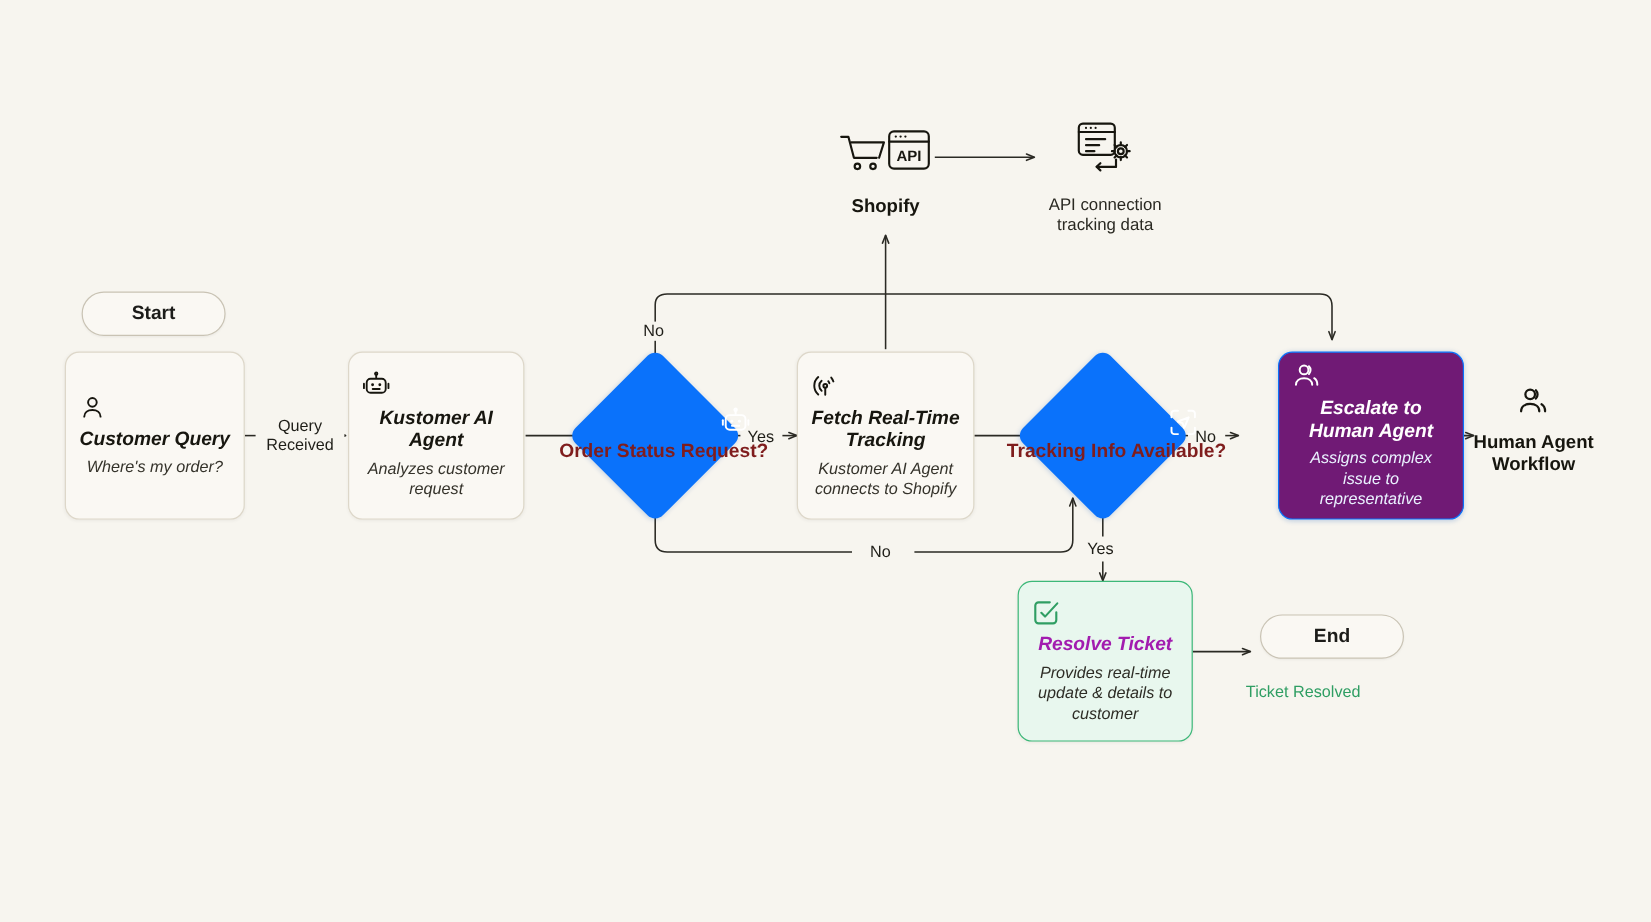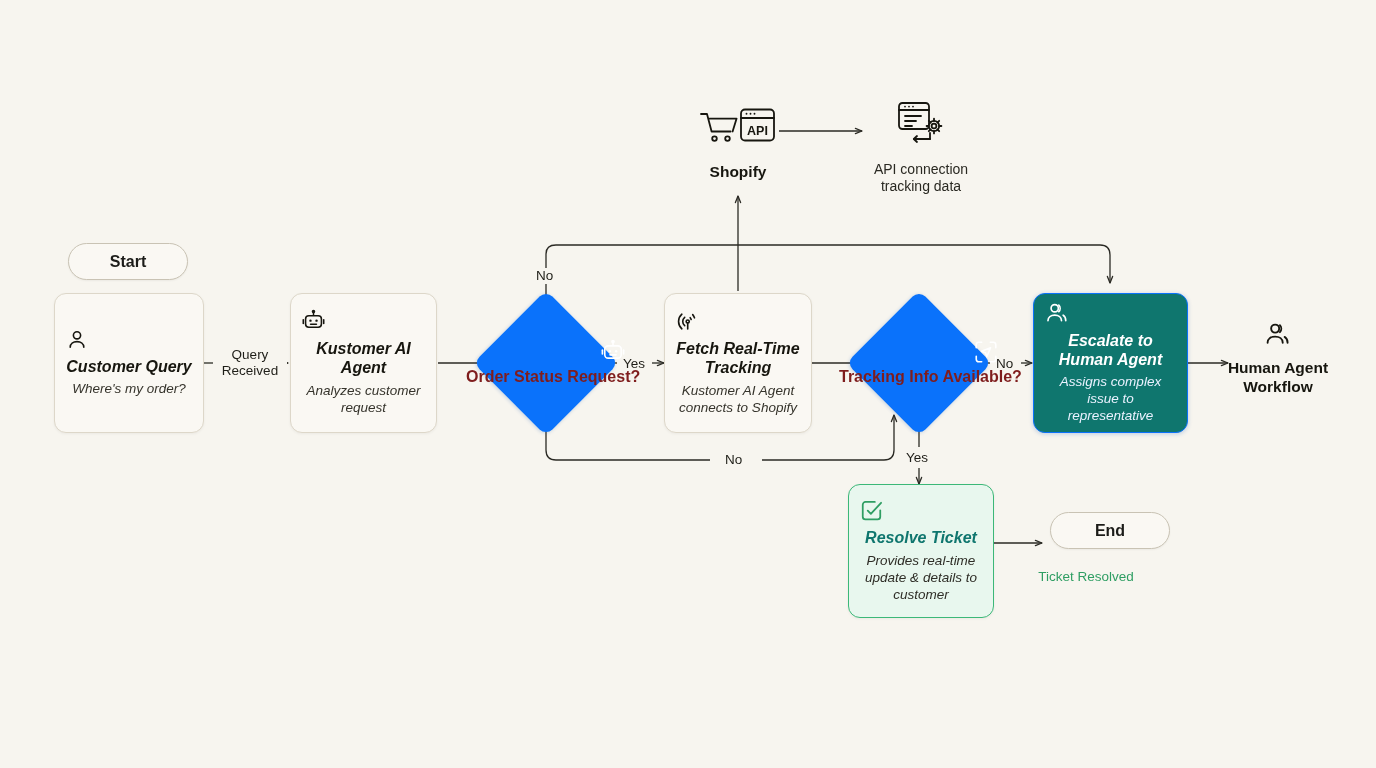--- a/index.html
+++ b/index.html
@@ -67,33 +67,34 @@
     color: #35332b;
     line-height: 1.25;
     margin-top: 5px;
   }
   
   .card.icon-left { align-items: flex-start; }
   .card.icon-left .title, .card.icon-left .sub { width: 100%; text-align: center; font-style: italic; }
 
   
   .card.blue {
-    background: #0f766e;
+    background: #701a75;
     border: 1px solid #0a72fb;
     box-shadow: 0 1px 4px rgba(10,80,180,0.25);
+    margin-left: 32px;
   }
   .card.blue .title { color: #ffffff; }
   .card.blue .sub { color: #eaf2ff; }
 
   
   .card.green {
     background: #e8f7ee;
     border: 1.5px solid #3cb878;
   }
-  .card.green .title { color: #0f766e; }
+  .card.green .title { color: #a21caf; }
   .card.green .sub { color: #2e2d26; }
 
   
   .diamond {
     position: absolute;
     display: flex;
     align-items: center;
     justify-content: center;
   }
   .diamond .shape {

